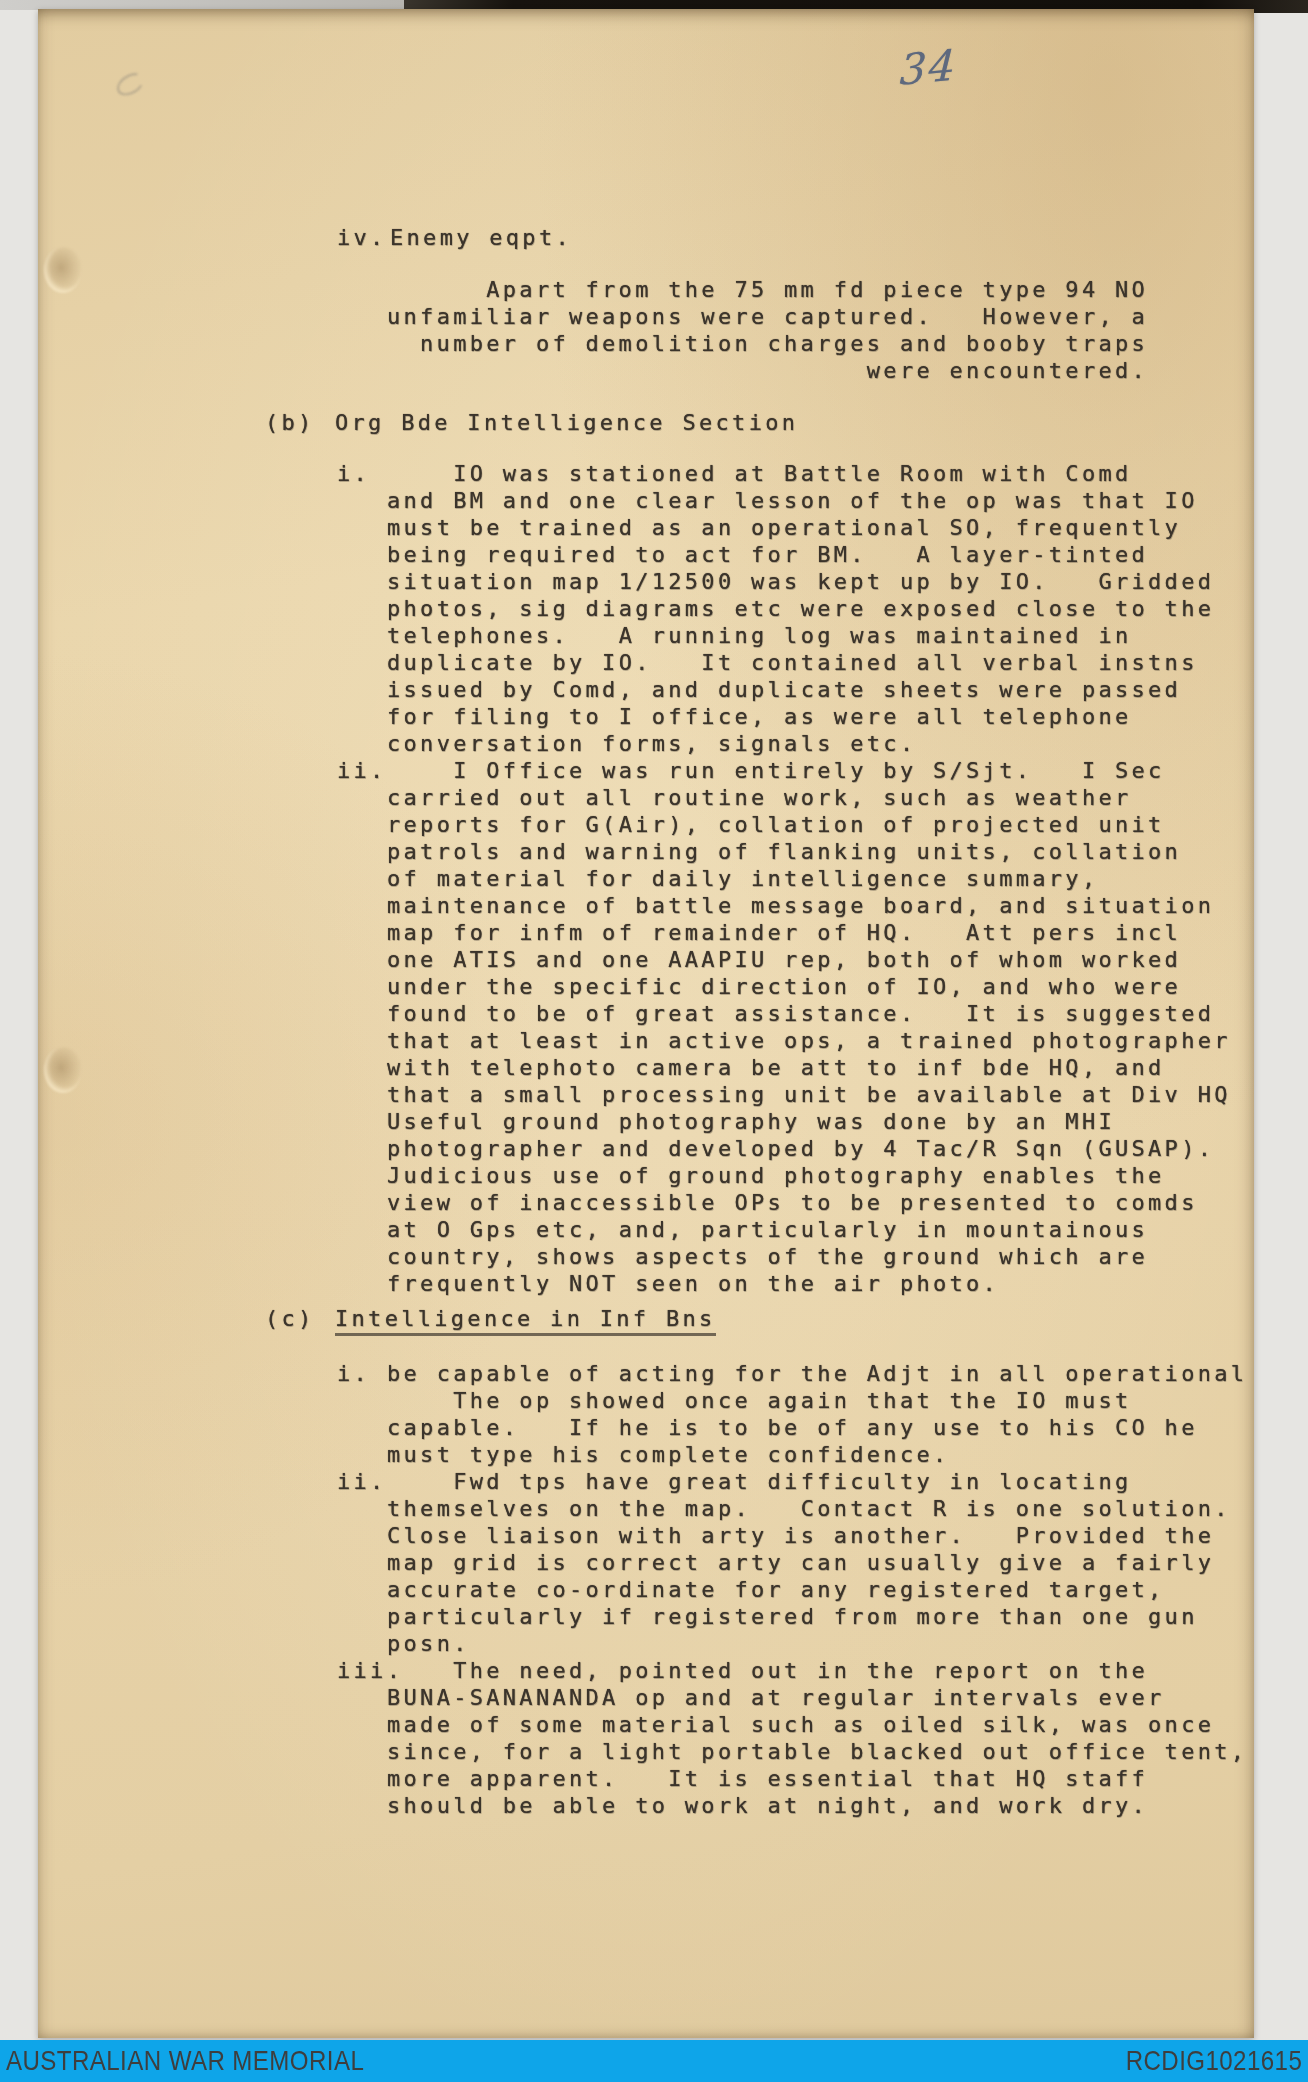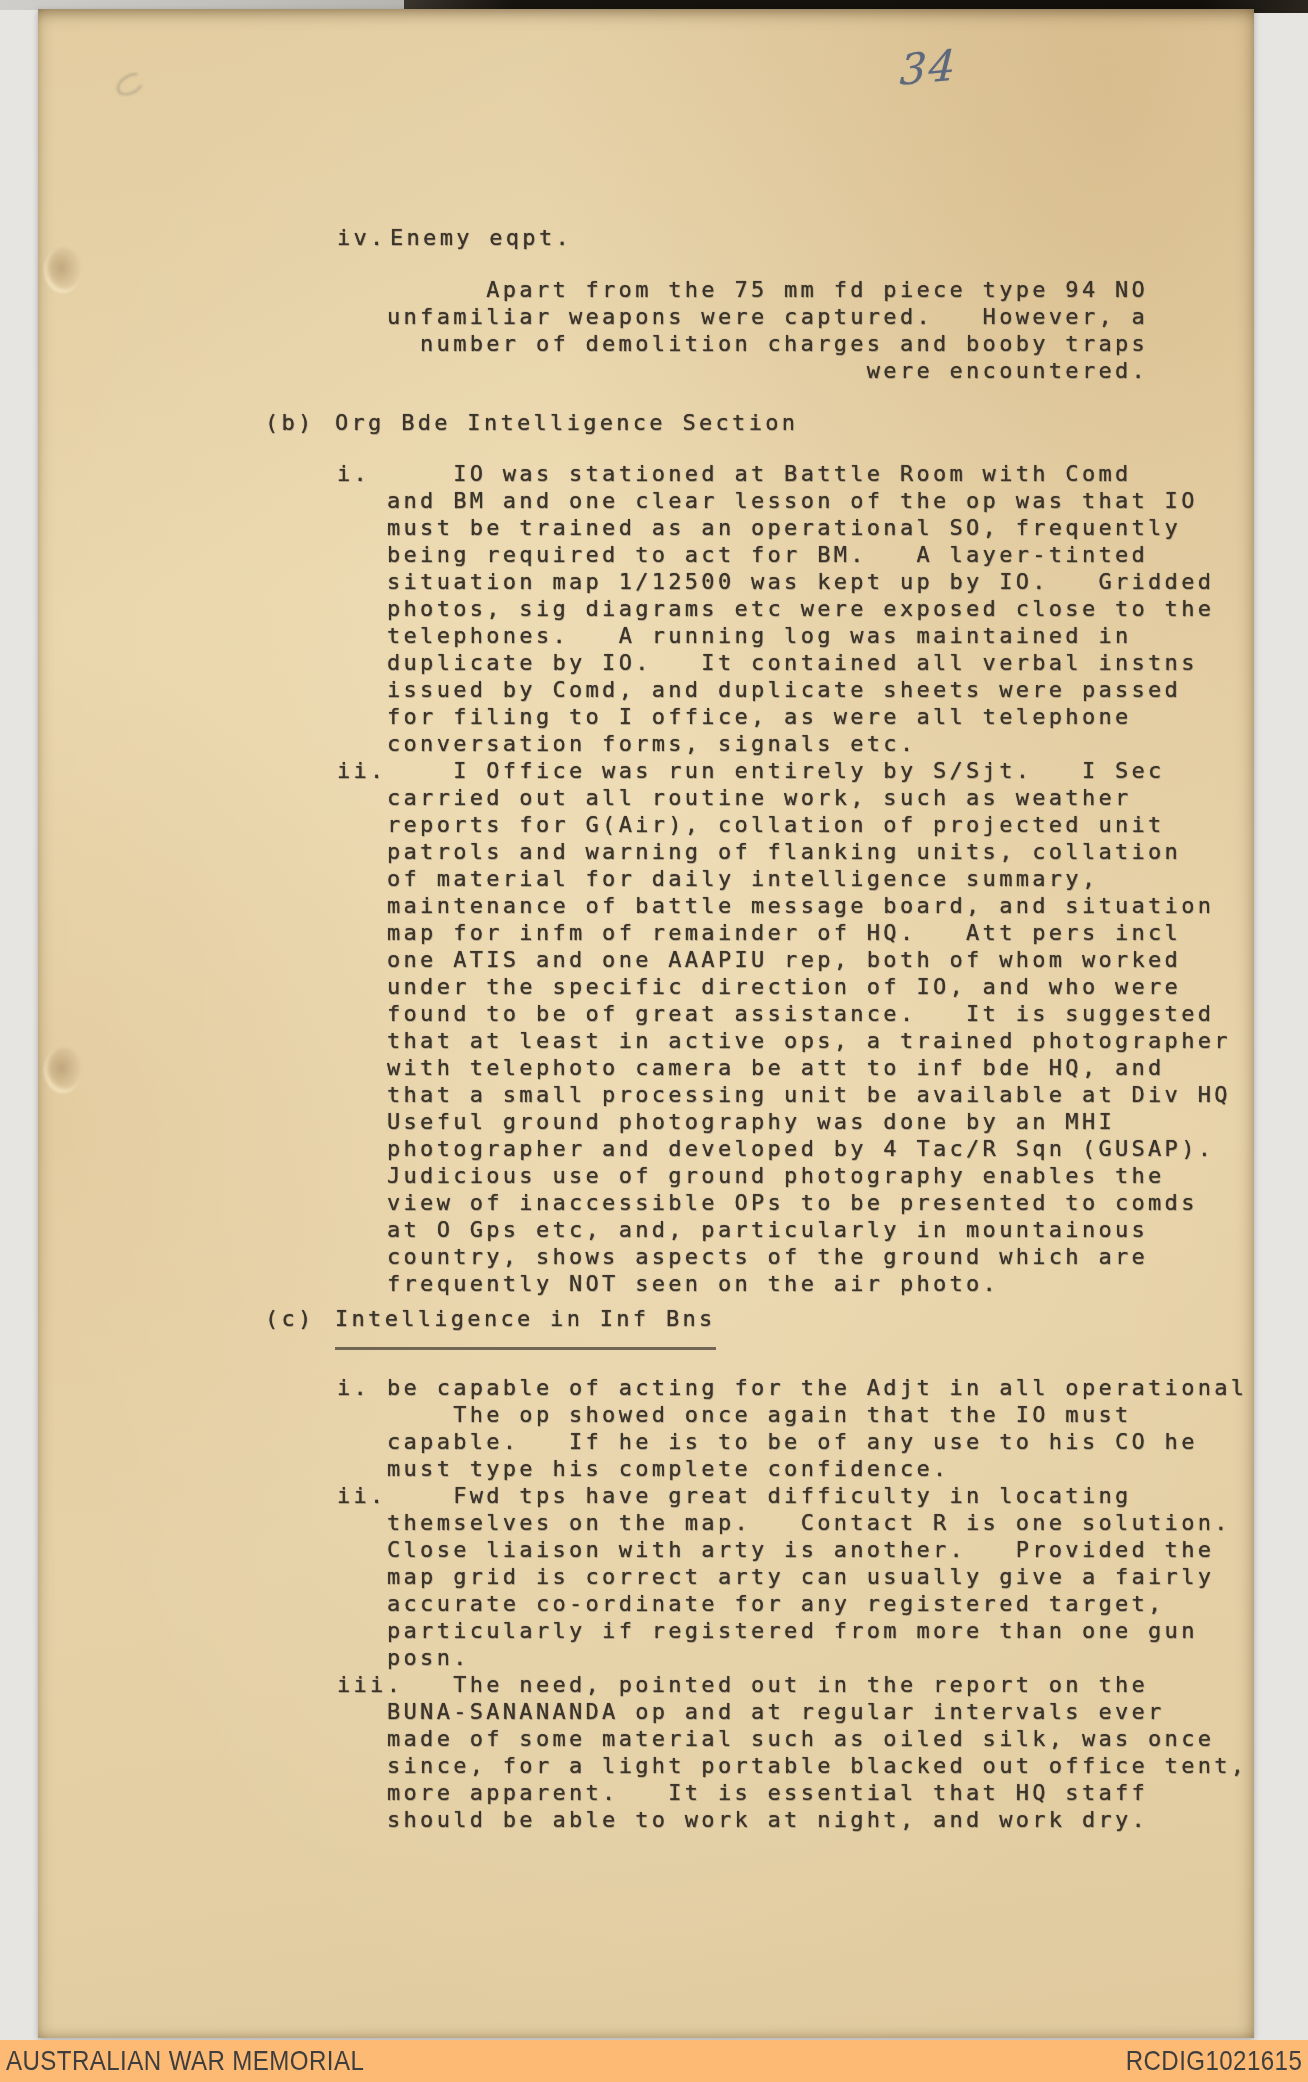--- a/index.html
+++ b/index.html
@@ -65,25 +65,25 @@
   .bodytext { white-space:pre; }
   .block.item-heading { margin-left:299px; }
   .block.item-heading .lbl { width:53px; }
   .block.section-heading { margin-left:227px; margin-top:8px; }
   .block.section-heading .lbl { width:70px; }
   .block.paragraph { margin-left:349px; margin-top:25px;text-align:right; }
   .block.paragraph + .block.section-heading { margin-top:25px; }
   .block.item { margin-left:299px; margin-top:0; }
   .block.item .lbl { width:50px; }
   .block.section-heading + .block.item { margin-top:24px; }
-  .title-underlined { border-bottom:3px solid rgba(62,55,45,.70); padding-bottom:15px; }
+  .title-underlined { border-bottom:3px solid rgba(62,55,45,.70); padding-bottom:1px; }
 
   .footer {
     position:absolute; left:0; right:0; bottom:0; height:42px;
-    background:#fdba74; display:flex; justify-content:space-between; align-items:center;
+    background:#0ea5e9; display:flex; justify-content:space-between; align-items:center;
     padding:0 6px; box-sizing:border-box;
     font-family:"Liberation Sans","DejaVu Sans",sans-serif;
     font-size:28px; color:#3e3e3e;
   }
   .footer .f-left  { transform:scaleX(.86); transform-origin:left center;  letter-spacing:.5px; }
   .footer .f-right { transform:scaleX(.86); transform-origin:right center; letter-spacing:.5px; }
 </style>
 </head>
 <body>
 

